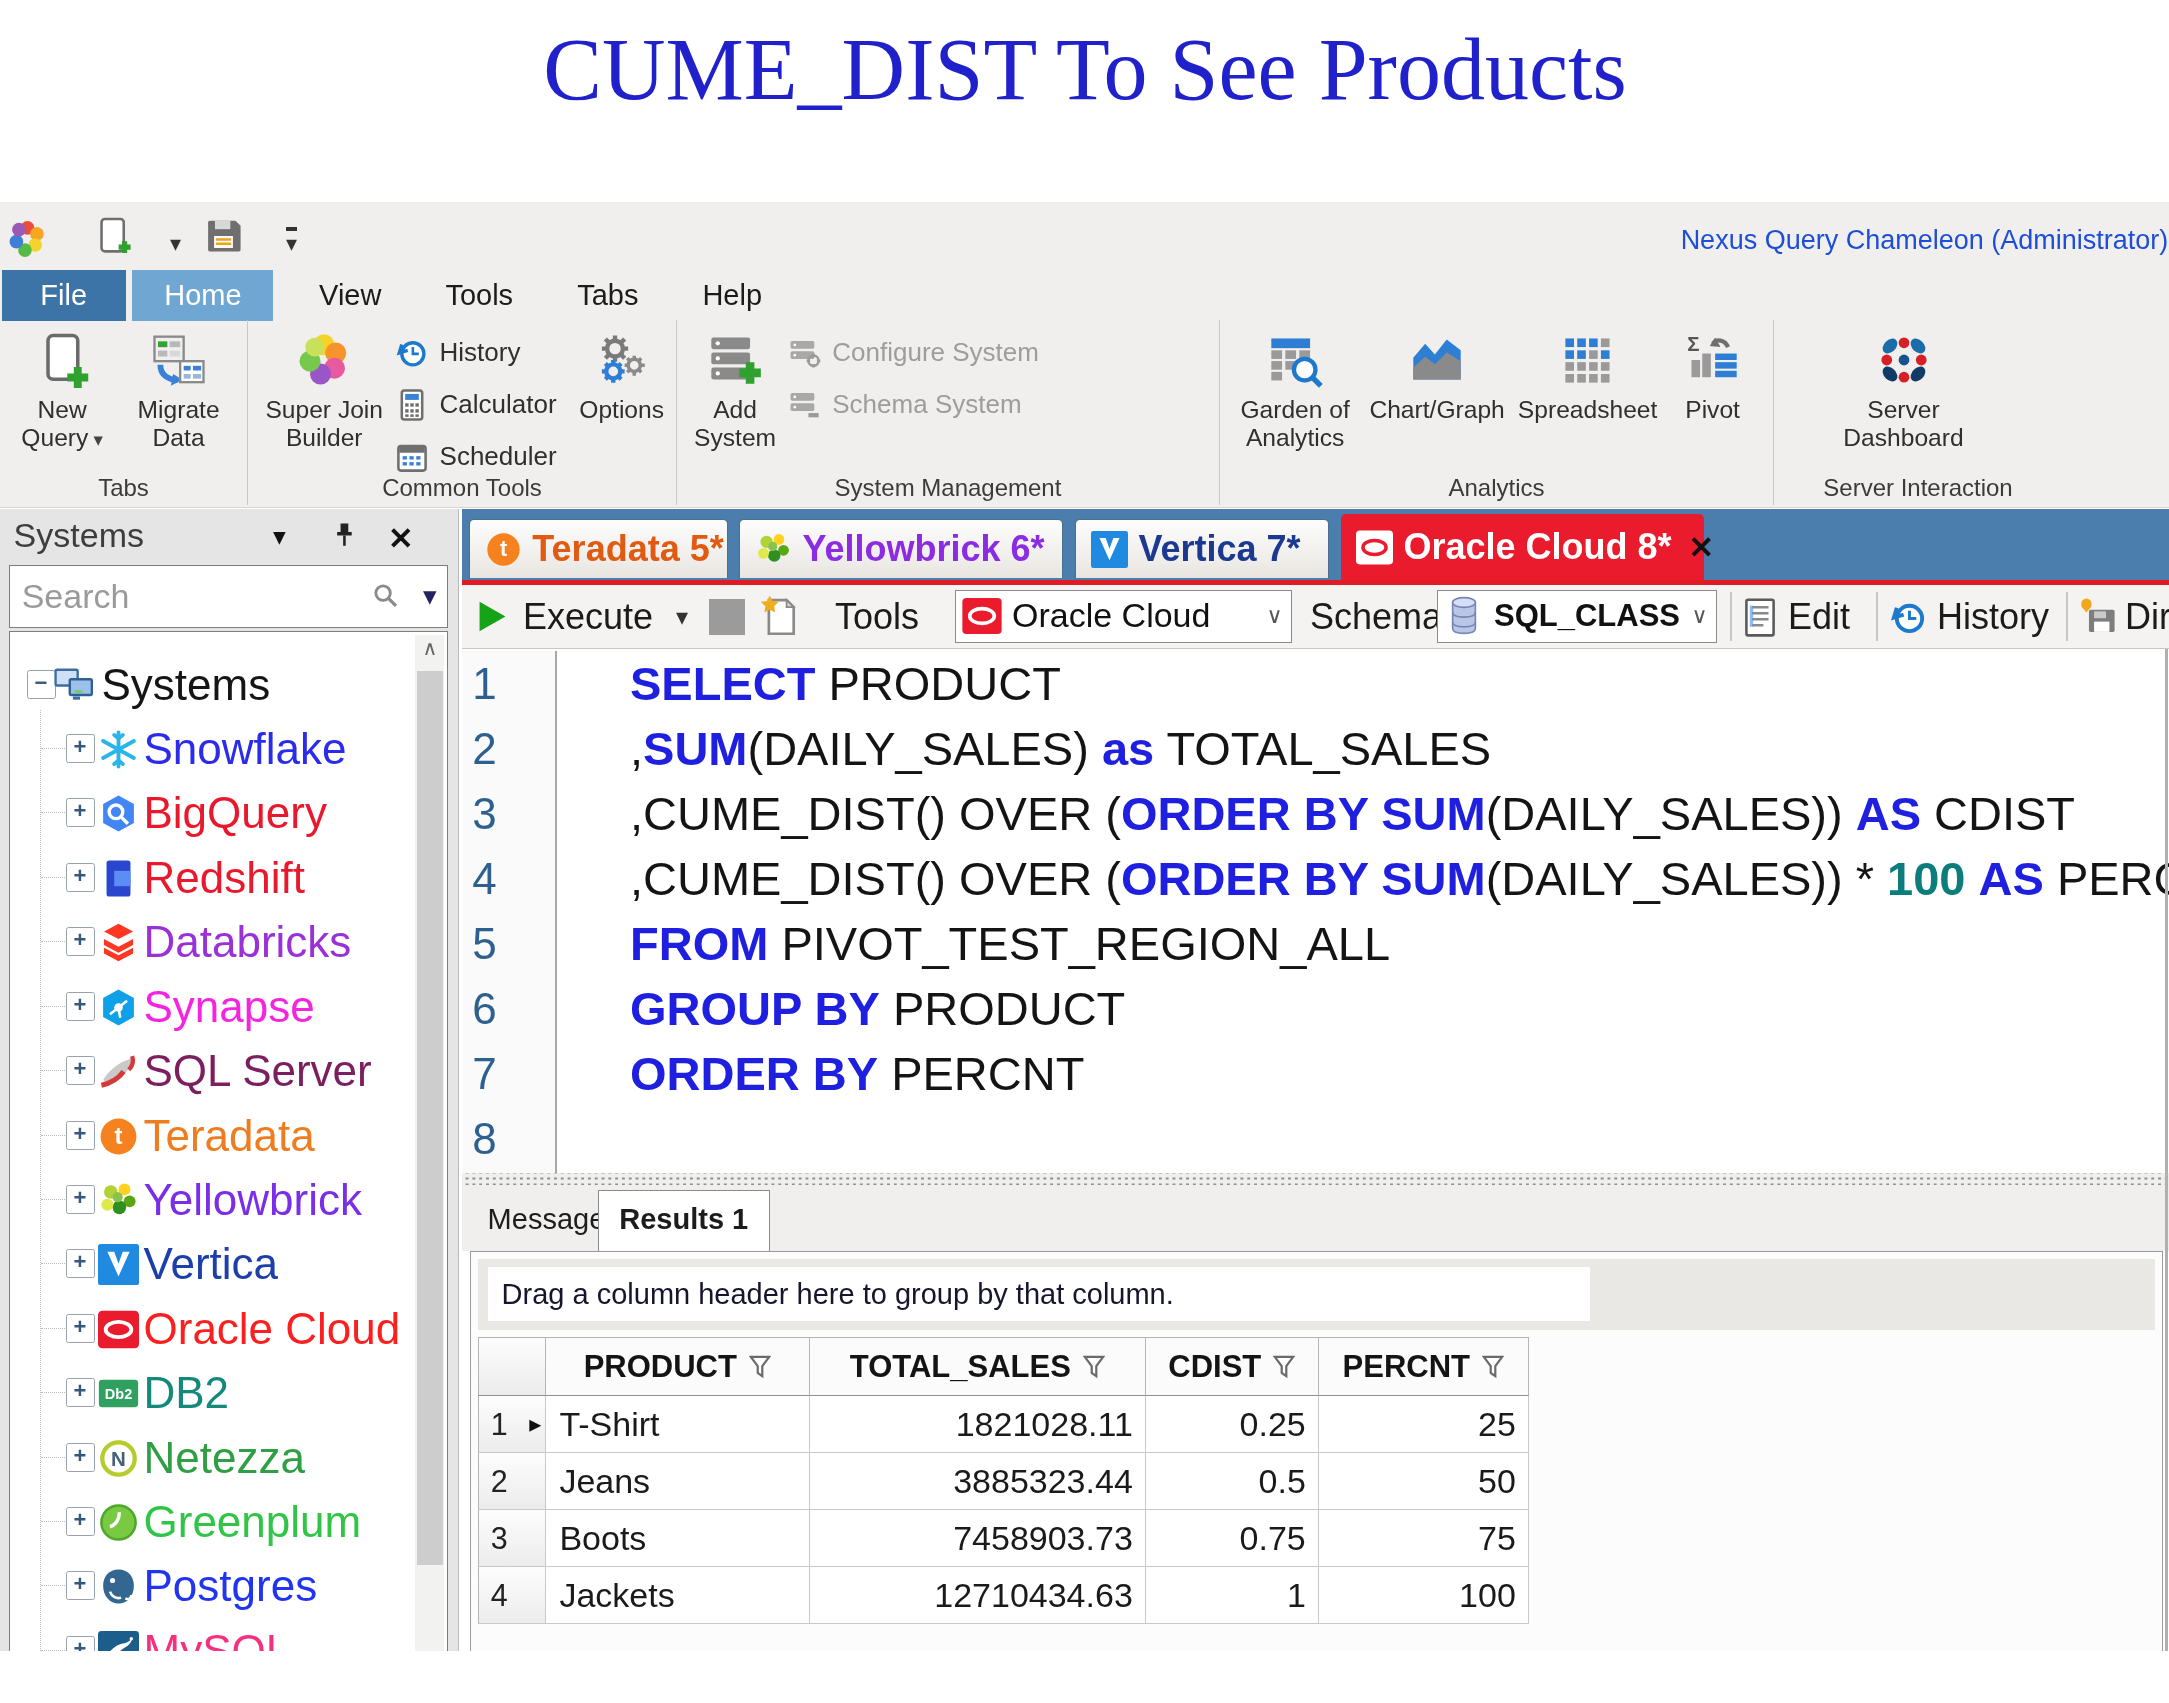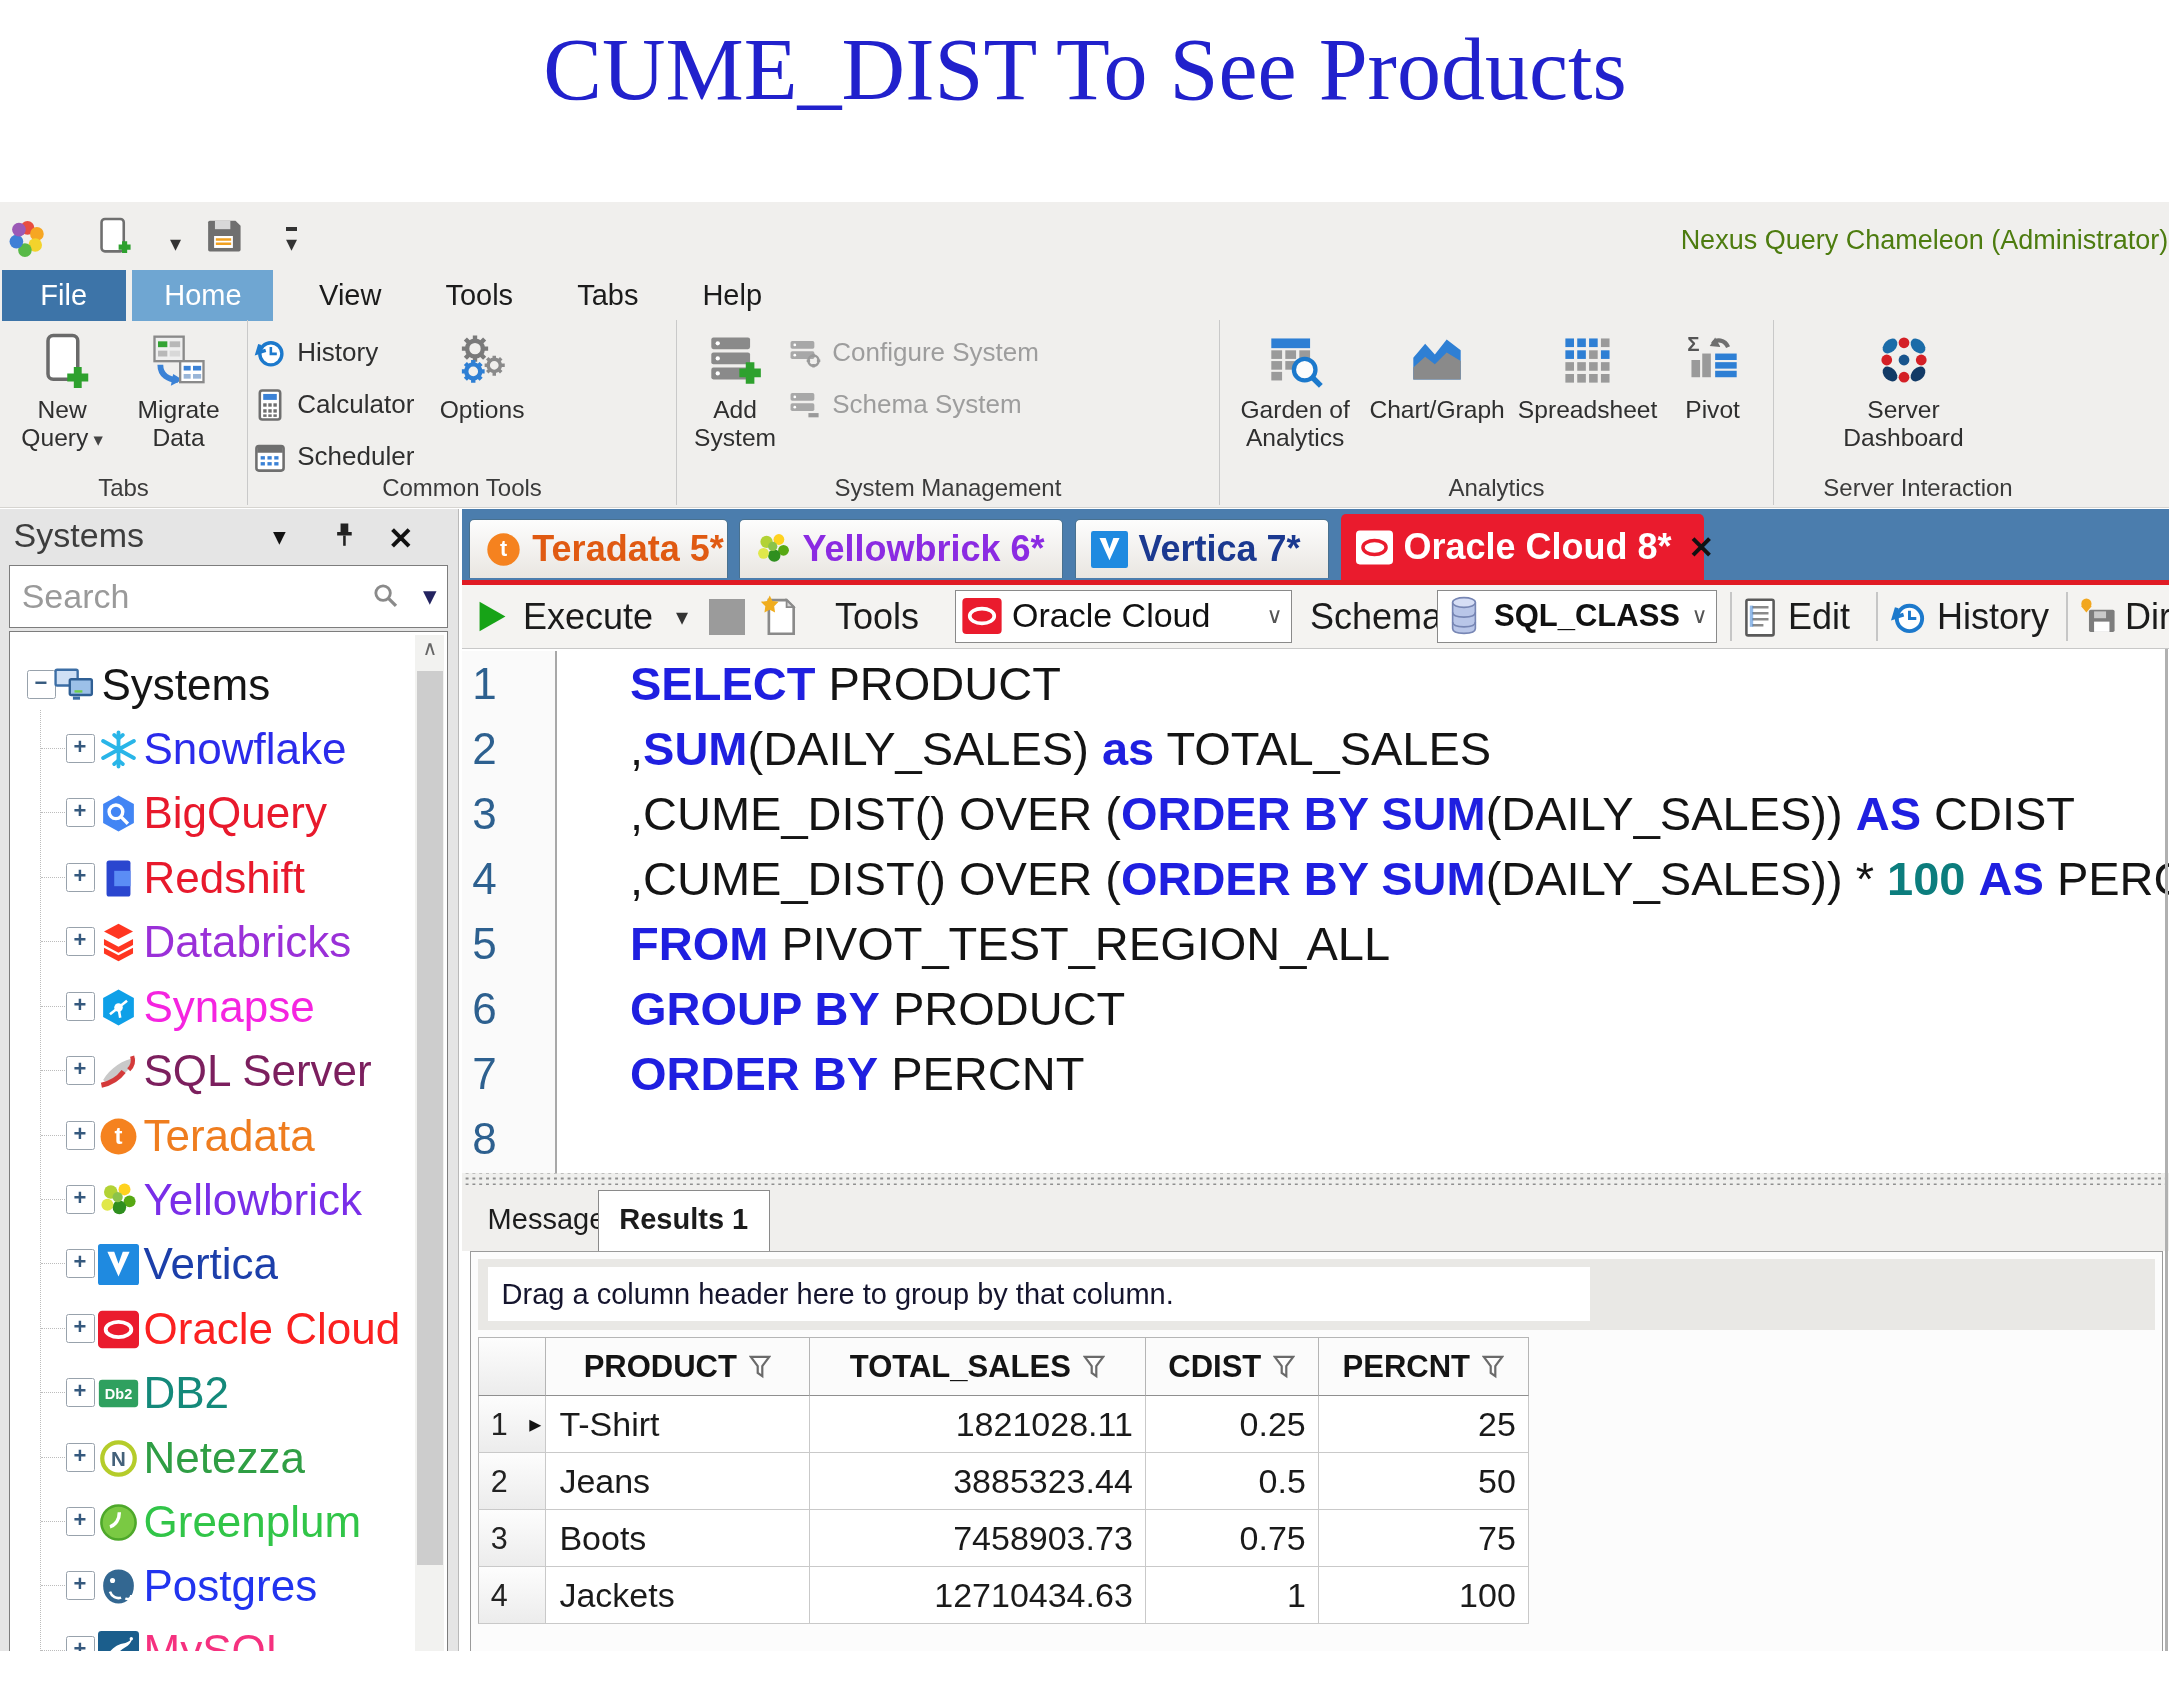--- a/index.html
+++ b/index.html
@@ -9,21 +9,21 @@
   .icon svg,.ticon svg,[data-icon] svg{width:100%;height:100%;display:block;}
 
   
   .page-title{top:18.6px;left:0;right:0;text-align:center;
     font-family:"Liberation Serif","DejaVu Serif",serif;font-size:88px;color:#2121cc;}
 
   
   .ribbon-bg{top:202px;left:0;width:2170px;height:305px;background:#f0efed;border-bottom:1.7px solid #d6d4d0;}
   .qa-icon{width:41px;height:44px;}
   .qa-caret{font-size:22px;color:#333;}
-  .win-title{top:225px;right:1.7px;font-size:27px;color:#4d7c0f;white-space:nowrap;}
+  .win-title{top:225px;right:1.7px;font-size:27px;color:#1d4ed8;white-space:nowrap;}
 
   .ribbon-tab-row{top:270px;left:1.7px;height:51px;display:flex;align-items:stretch;}
   .rtab{display:flex;align-items:center;justify-content:center;font-size:29px;color:#1b1b1b;}
   .rtab.file{width:124px;background:#3d74a8;color:#fff;margin-right:6.8px;}
   .rtab.active{width:141px;background:#6fa6d2;color:#fff;margin-right:13.6px;}
   .rtab.plain{padding:0 32px;}
 
   .ribbon-groups{top:320px;left:0;width:2170px;height:185px;display:flex;}
   .rgroup{position:relative;height:185px;border-right:1.7px solid #c9c9c9;}
   .rgroup:last-child{border-right:none;}
@@ -204,20 +204,35 @@
                 </svg>
               </span>
             </div>
             <div class="rlabel">Migrate Data</div>
           </div>
         </div>
         <div class="g-label">Tabs</div>
       </div>
       <div class="rgroup" style="width: 428px;">
         <div class="g-items">
+          <div class="rlarge" style="width: 144px;">
+            <div class="bicon">
+              <span data-icon="super-join-builder-icon">
+                <svg viewBox="0 0 48 48">
+                  <circle cx="24" cy="11" r="9" fill="#f5d327"></circle>
+                  <circle cx="34" cy="18" r="9" fill="#f6932a"></circle>
+                  <circle cx="33" cy="31" r="9" fill="#e85aa0"></circle>
+                  <circle cx="21" cy="36" r="9" fill="#9a55c8"></circle>
+                  <circle cx="12" cy="25" r="9" fill="#77c94c"></circle>
+                  <circle cx="16" cy="13" r="8" fill="#c8e05a"></circle>
+                </svg>
+              </span>
+            </div>
+            <div class="rlabel">Super Join Builder</div>
+          </div>
           <div class="rstack" style="width: 174px;">
             <div class="rsmall">
               <span class="sicon" data-icon="history-icon">
                 <svg viewBox="0 0 40 40">
                   <circle cx="21" cy="21" r="13" fill="#fff" stroke="#1c79cc" stroke-width="4"></circle>
                   <path d="M8 10l-3 10 10-3" fill="none" stroke="#1c79cc" stroke-width="4"></path>
                   <path d="M21 13v8h7" fill="none" stroke="#1c79cc" stroke-width="3"></path>
                 </svg>
               </span>
               <span class="slabel">History</span>

